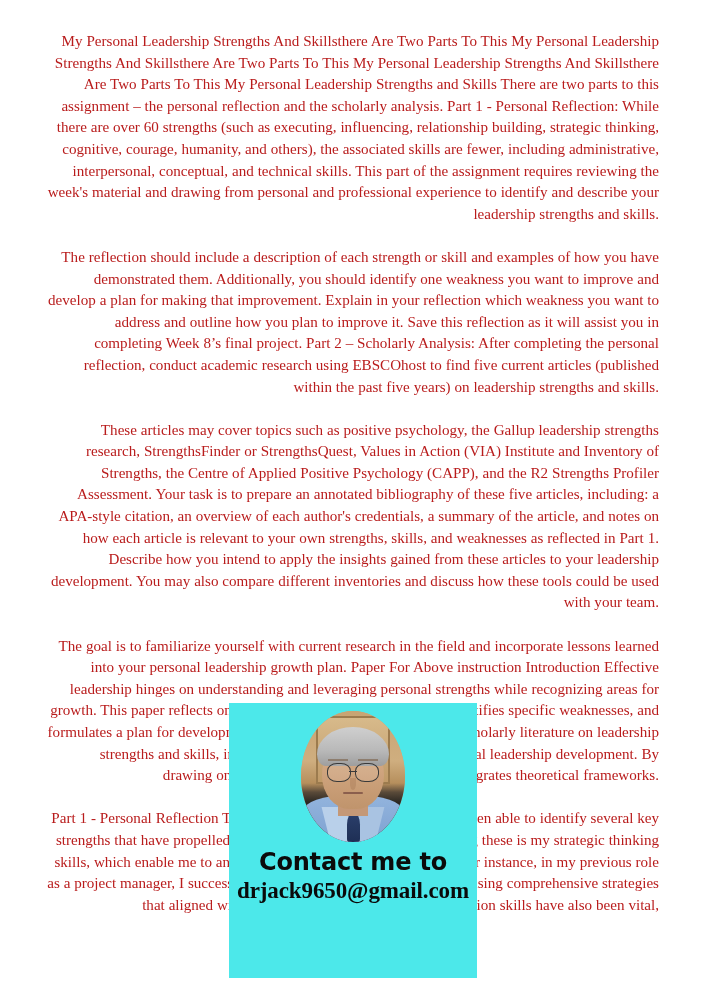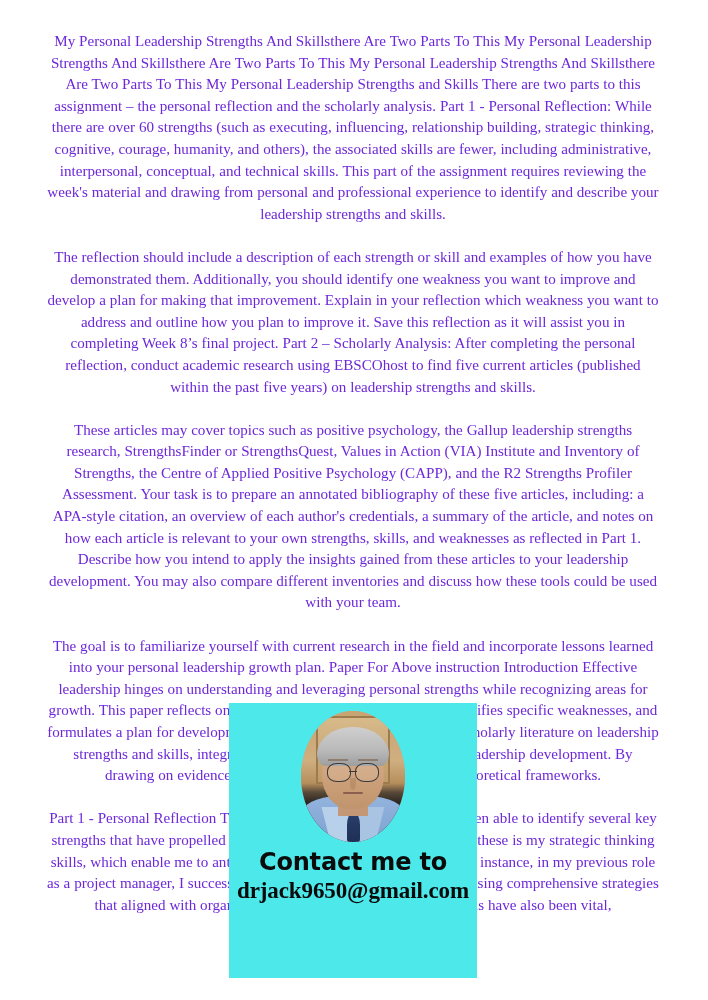--- a/index.html
+++ b/index.html
@@ -28,22 +28,22 @@
   #doc-body {
     position: absolute;
     left: 47px;
     top: 31px;
     width: 612px;
   }
 
   .para {
     font-size: 15.1px;
     line-height: 21.6px;
-    text-align: center;
-    color: #6d28d9;
+    text-align: right;
+    color: #b91c1c;
     margin: 0 0 21.6px 0;
     letter-spacing: 0.0px;
     word-spacing: 0.1px;
   }
   .para:last-child { margin-bottom: 0; }
 
   
   #contact-overlay {
     position: absolute;
     left: 229px;

